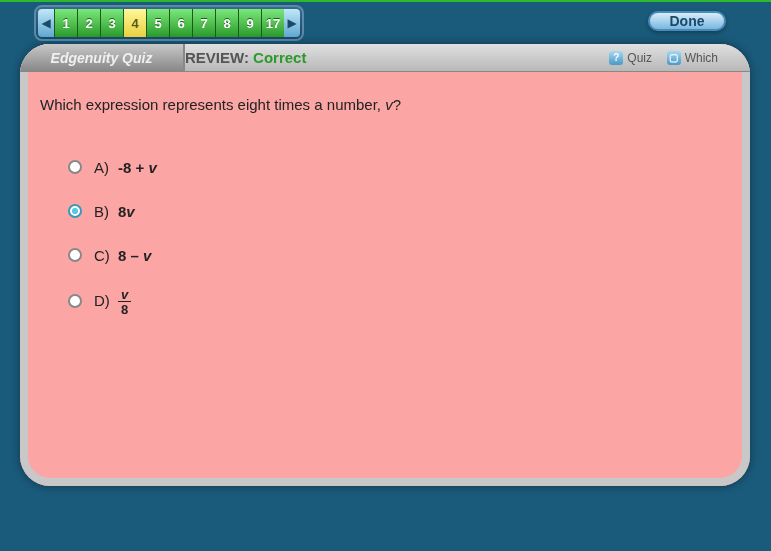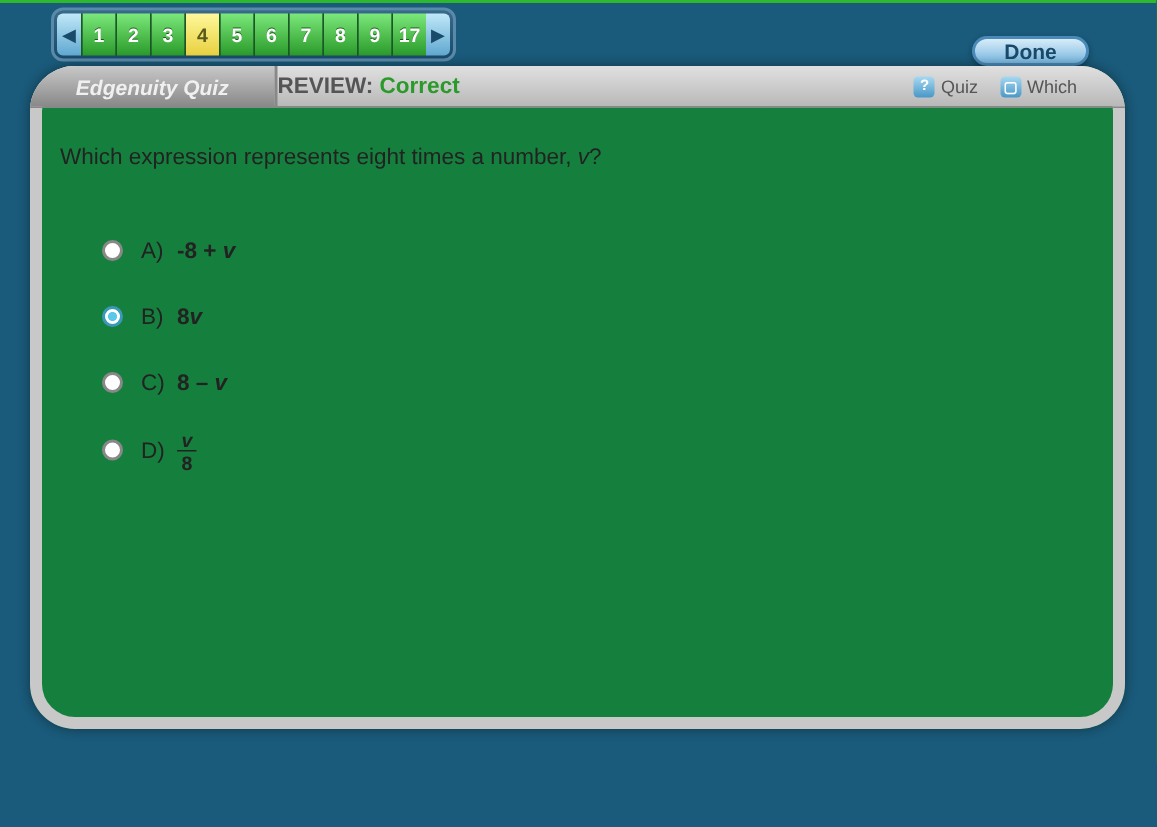--- a/index.html
+++ b/index.html
@@ -59,42 +59,42 @@
       cursor: pointer;
     }
     .nav-num.current {
       background: linear-gradient(to bottom, #fff89a, #e8d040);
       color: #5a5a1a;
       text-shadow: none;
     }
     .done-btn {
       position: absolute;
       right: 45px;
-      top: 19px;
+      top: 6px;
       width: 78px;
       height: 20px;
       background: linear-gradient(to bottom, #d8ecf8, #78b8e0);
       border-radius: 14px;
       border: 2px solid #4a8ab8;
       display: flex;
       align-items: center;
       justify-content: center;
       font-size: 14px;
       font-weight: bold;
       color: #1a4a6a;
       cursor: pointer;
       box-shadow: 0 2px 4px rgba(0,0,0,0.3);
     }
     .quiz-panel {
       position: absolute;
       left: 20px;
       top: 44px;
       width: 730px;
       height: 442px;
-      background: #15803d;
+      background: #fca5a5;
       border-radius: 30px;
       overflow: hidden;
       box-shadow: inset 0 0 0 8px #c8c8c8, 0 0 8px rgba(0,0,0,0.4);
     }
     .panel-header {
       height: 28px;
       background: linear-gradient(to bottom, #e0e0e0, #b8b8b8);
       display: flex;
       align-items: center;
       position: relative;

